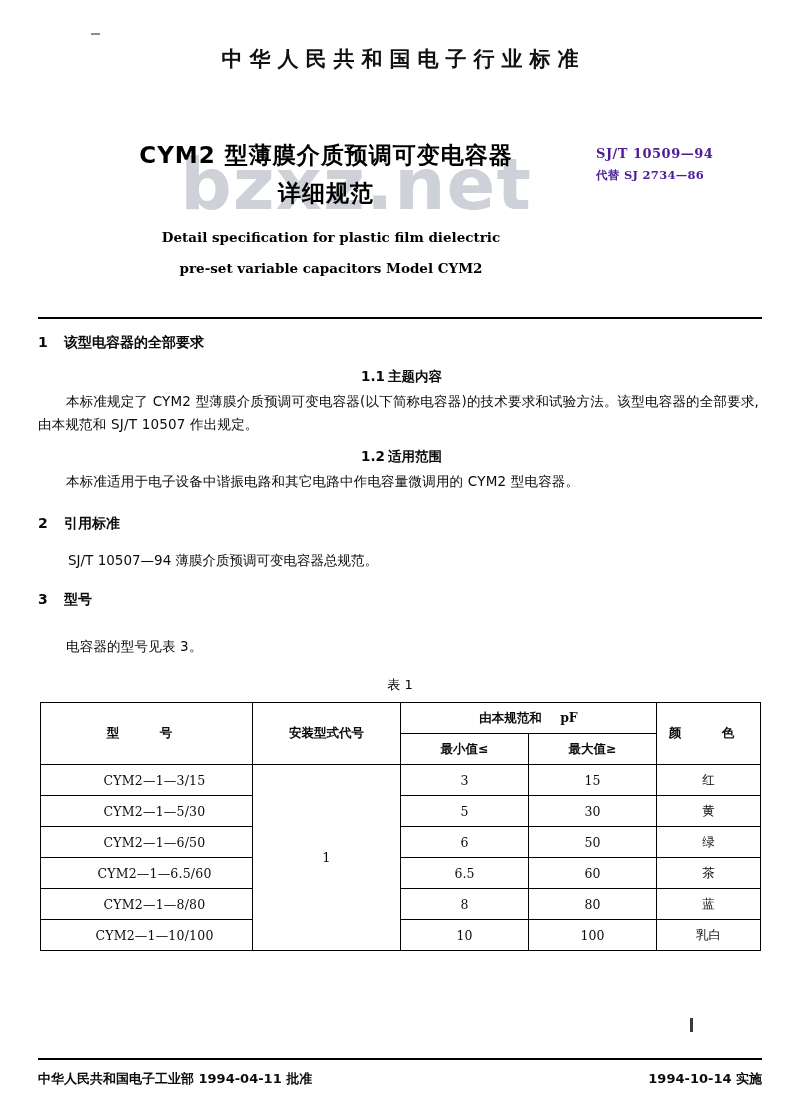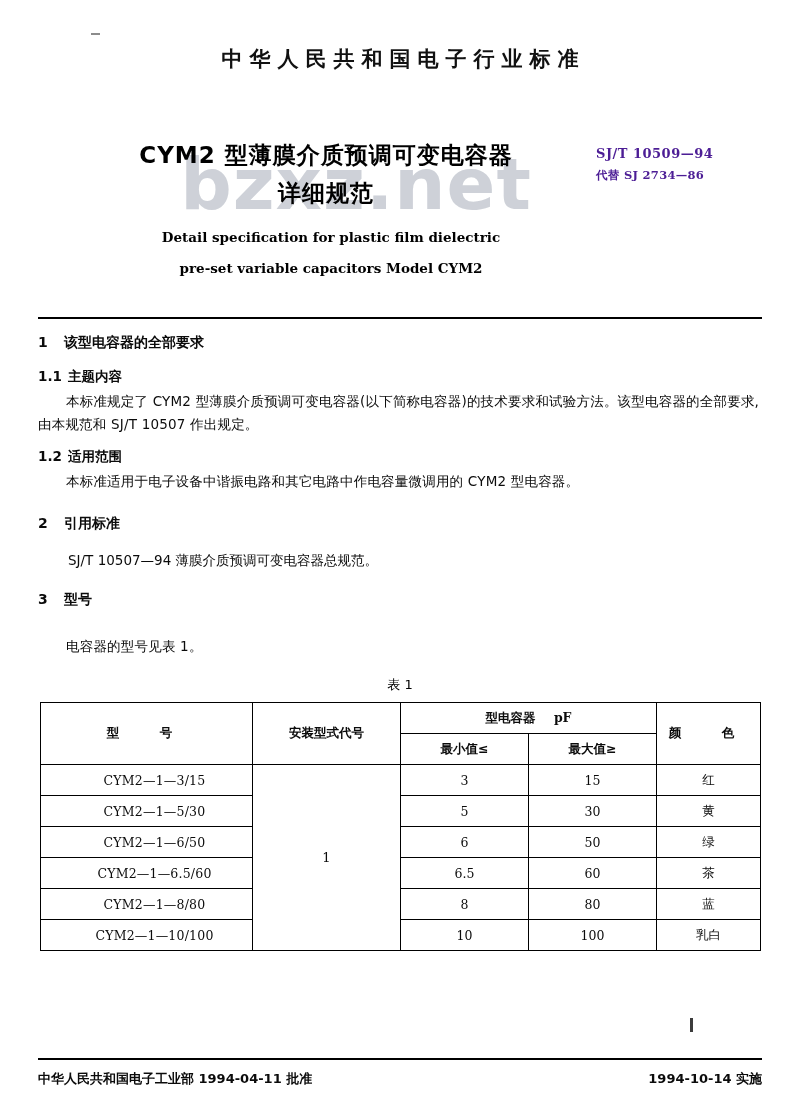--- a/index.html
+++ b/index.html
@@ -129,20 +129,21 @@
   .h1 {
     font-weight: bold;
     font-size: 14px;
     margin: 0 0 16px 0;
   }
   .h1 .num { display: inline-block; width: 26px; }
   .h2 {
     font-weight: bold;
     font-size: 13.5px;
     margin: 0 0 4px 0;
+    text-align: center;
   }
   .h2 .num { display: inline-block; width: 30px; }
   .para {
     margin: 0 0 6px 0;
     line-height: 23px;
     text-indent: 28px;
     letter-spacing: .2px;
   }
   .para.tight { margin-bottom: 12px; }
   .gap-sm { height: 10px; }
@@ -276,41 +277,41 @@
         <span class="num">2</span><span>引用标准</span>
       </div>
       <p class="ref-line">SJ/T 10507—94   薄膜介质预调可变电容器总规范。</p>
 
       <div class="gap-lg"></div>
 
       <div class="h1">
         <span class="num">3</span><span>型号</span>
       </div>
       <div class="gap-sm"></div>
-      <p class="para">电容器的型号见表 1。</p>
+      <p class="para">电容器的型号见表 3。</p>
     </div>
 
     <div id="table-caption">表 1</div>
 
     <table id="spec-table">
       <colgroup>
         <col class="c-model">
           <col class="c-mount">
           <col class="c-min">
           <col class="c-max">
           <col class="c-color">
       </colgroup>
       <thead>
         <tr>
           <th class="hdr-tall" rowspan="2">
             <span class="sp-wide">型　号</span>
           </th>
           <th class="hdr-tall" rowspan="2">安装型式代号</th>
           <th colspan="2">
-            <span>型电容器</span>
+            <span>由本规范和</span>
             <span class="unit" style="margin-left:14px;">pF</span>
           </th>
           <th class="hdr-tall" rowspan="2">
             <span class="sp-wide">颜　色</span>
           </th>
         </tr>
         <tr>
           <th>最小值≤</th>
           <th>最大值≥</th>
         </tr>

